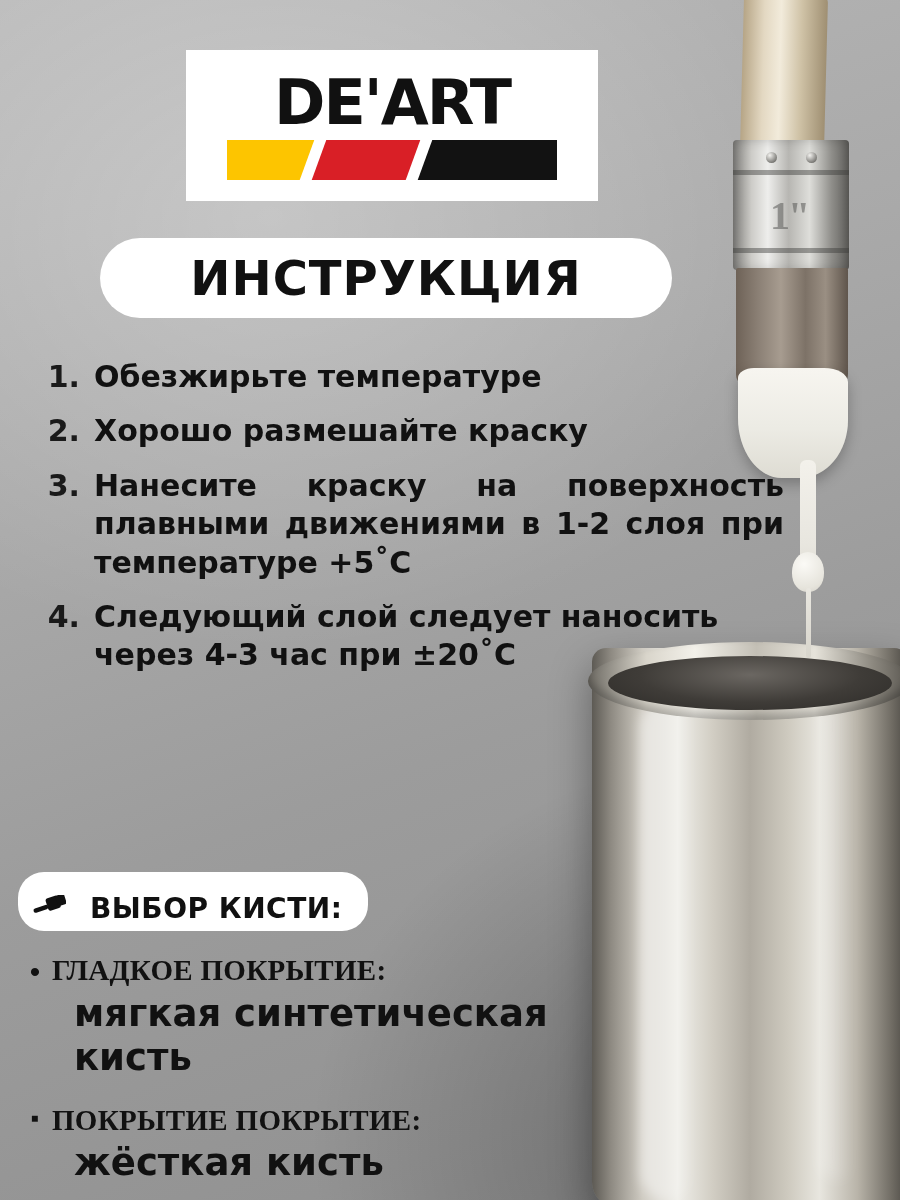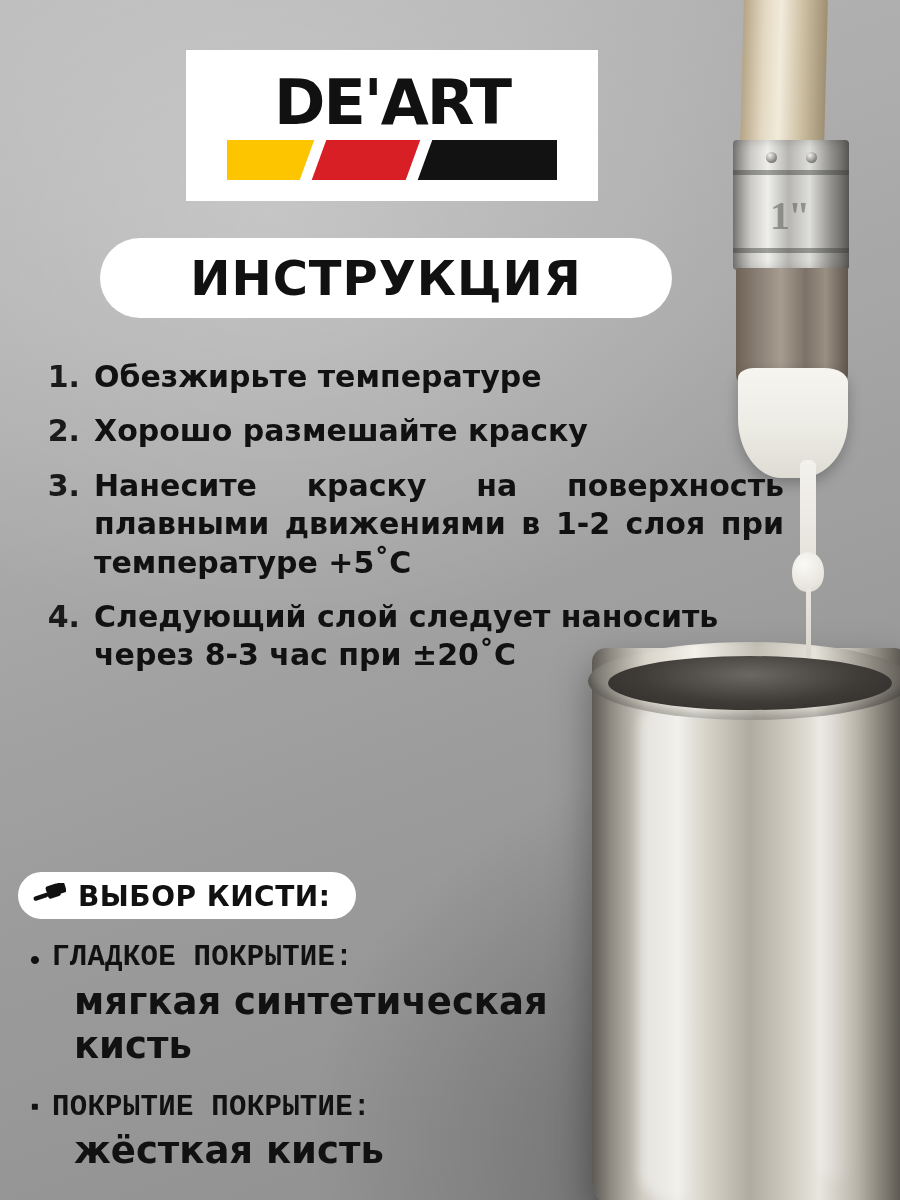--- a/index.html
+++ b/index.html
@@ -320,24 +320,24 @@
     width: 540px;
   }
   .brush-head {
     display: flex;
     align-items: center;
     gap: 12px;
   }
   .brush-pill {
     background: #ffffff;
     border-radius: 26px;
-    padding: 8px 26px 6px 14px;
+    padding: 20px 26px 6px 14px;
     display: inline-flex;
     align-items: center;
-    gap: 12px;
+    gap: 24px;
   }
   .brush-icon svg { display: block; }
   .brush-head-text {
     font-family: "DejaVu Sans", sans-serif;
     font-weight: bold;
     font-size: 28px;
     color: #111111;
     letter-spacing: 0.5px;
   }
 
@@ -355,21 +355,21 @@
     font-size: 30px;
     line-height: 1.1;
     color: #111111;
     text-align: center;
     padding-top: 2px;
   }
   .bullet-mark.square {
     font-size: 24px;
   }
   .bullet-title {
-    font-family: Liberation Mono, monospace;
+    font-family: Liberation Serif, serif;
     font-weight: bold;
     font-size: 29px;
     color: #111111;
     letter-spacing: 0.3px;
     line-height: 1.18;
   }
   .bullet-sub {
     font-family: "DejaVu Sans", sans-serif;
     font-weight: bold;
     font-size: 37px;
@@ -436,21 +436,21 @@
         <div class="step-text">Хорошо размешайте краску</div>
       </div>
 
       <div class="step">
         <div class="step-num">3.</div>
         <div class="step-text justify">Нанесите краску на поверхность плавными движениями в 1-2 слоя при температуре +5˚С</div>
       </div>
 
       <div class="step">
         <div class="step-num">4.</div>
-        <div class="step-text">Следующий слой следует наносить через 8-3 час при ±20˚С</div>
+        <div class="step-text">Следующий слой следует наносить через 4-3 час при ±20˚С</div>
       </div>
 
     </div>
 
     <div class="brush-section">
 
       <div class="brush-head">
         <div class="brush-pill">
           <span class="brush-icon">
             <svg width="34" height="28" viewBox="0 0 34 28" aria-hidden="true">

